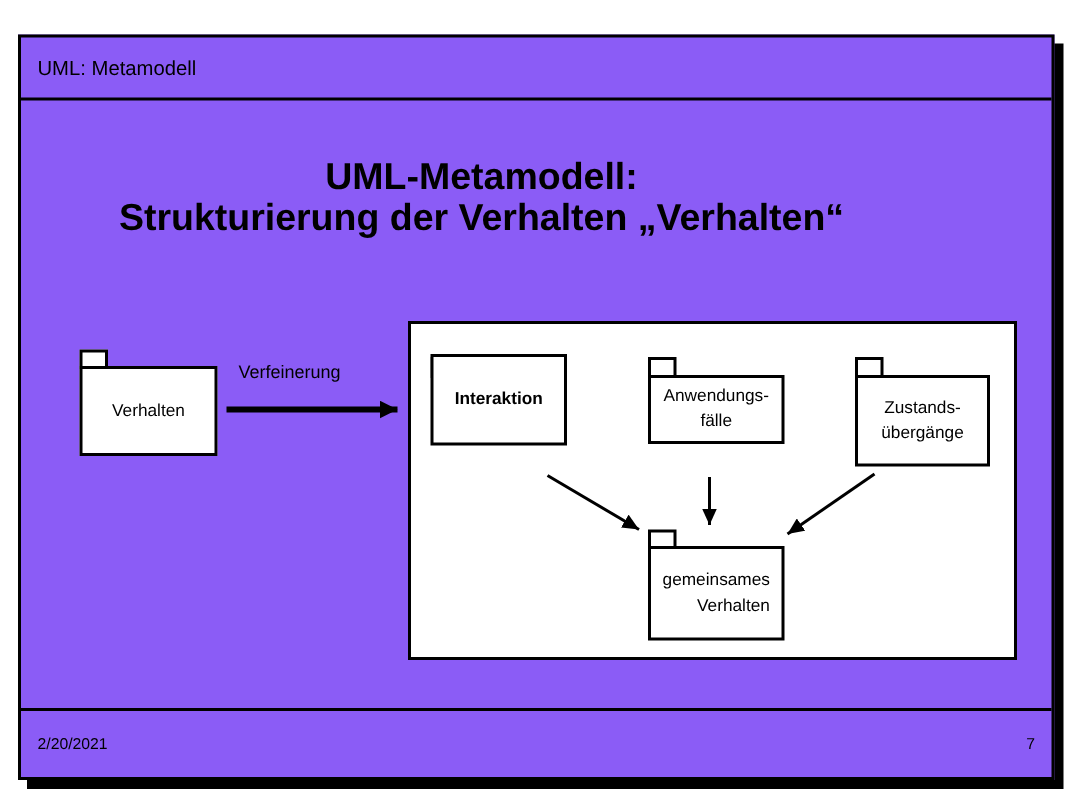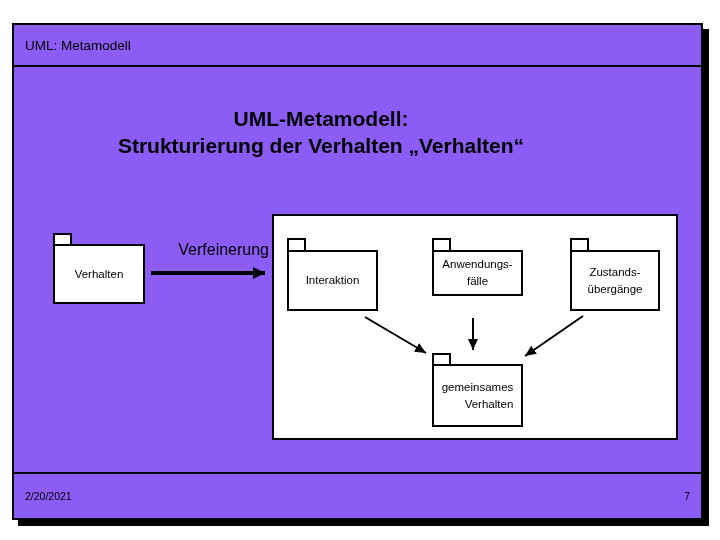--- a/index.html
+++ b/index.html
@@ -12,37 +12,37 @@
     position:absolute;left:12px;top:23px;width:691px;height:497px;
     background:#8b5cf6;border:2px solid #000;box-shadow:6px 6px 0 #000;
   }
   .header{
     position:absolute;left:0;top:0;right:0;height:42px;
     border-bottom:2px solid #000;display:flex;align-items:center;
     padding-left:11px;font-size:13.5px;
   }
   .title{
     position:absolute;left:0px;top:80px;width:614px;
-    text-align:center;font-weight:bold;font-size:21px;line-height:27px;
+    text-align:center;font-weight:bold;font-size:25px;line-height:27px;
   }
   .container-box{
     position:absolute;left:258px;top:189px;width:406px;height:226px;
     border:2px solid #000;background:#ffffff;
   }
   .arrows{position:absolute;left:0;top:0;width:687px;height:493px;pointer-events:none;}
   .pkg-tab{position:absolute;background:#fff;border:2px solid #000;}
   .pkg-body{
     position:absolute;background:#fff;border:2px solid #000;
     display:flex;align-items:center;justify-content:center;
     text-align:center;font-size:11.5px;line-height:17px;
   }
   .pkg-label{white-space:pre-line;}
   .refinement-label{
     position:absolute;left:145px;top:216px;width:110px;
-    text-align:right;font-size:16px;
+    text-align:left;font-size:12px;
   }
   .footer{
     position:absolute;left:0;right:0;bottom:0;height:46px;
     border-top:2px solid #000;display:flex;align-items:center;
     padding:0 11px;font-size:10.5px;
   }
   .footer .f-left{flex:1;text-align:left;}
   .footer .f-center{flex:1;text-align:center;}
   .footer .f-right{flex:1;text-align:right;}
 </style>
@@ -82,21 +82,21 @@
 
     <div>
       <div class="pkg-tab" style="left:39px;top:208px;width:19px;height:13px;"></div>
       <div class="pkg-body" style="left:39px;top:219px;width:92px;height:60px;">
         <span class="pkg-label">Verhalten</span>
       </div>
     </div>
 
     <div>
       <div class="pkg-tab" style="left:273px;top:213px;width:19px;height:14px;"></div>
-      <div class="pkg-body" style="left:273px;top:225px;width:91px;height:61px;">
+      <div class="pkg-body" style="left:273px;top:211px;width:91px;height:61px;font-weight:bold;">
         <span class="pkg-label">Interaktion</span>
       </div>
     </div>
 
     <div>
       <div class="pkg-tab" style="left:418px;top:213px;width:19px;height:14px;"></div>
       <div class="pkg-body" style="left:418px;top:225px;width:91px;height:46px;">
         <span class="pkg-label">Anwendungs-
 fälle</span>
       </div>

